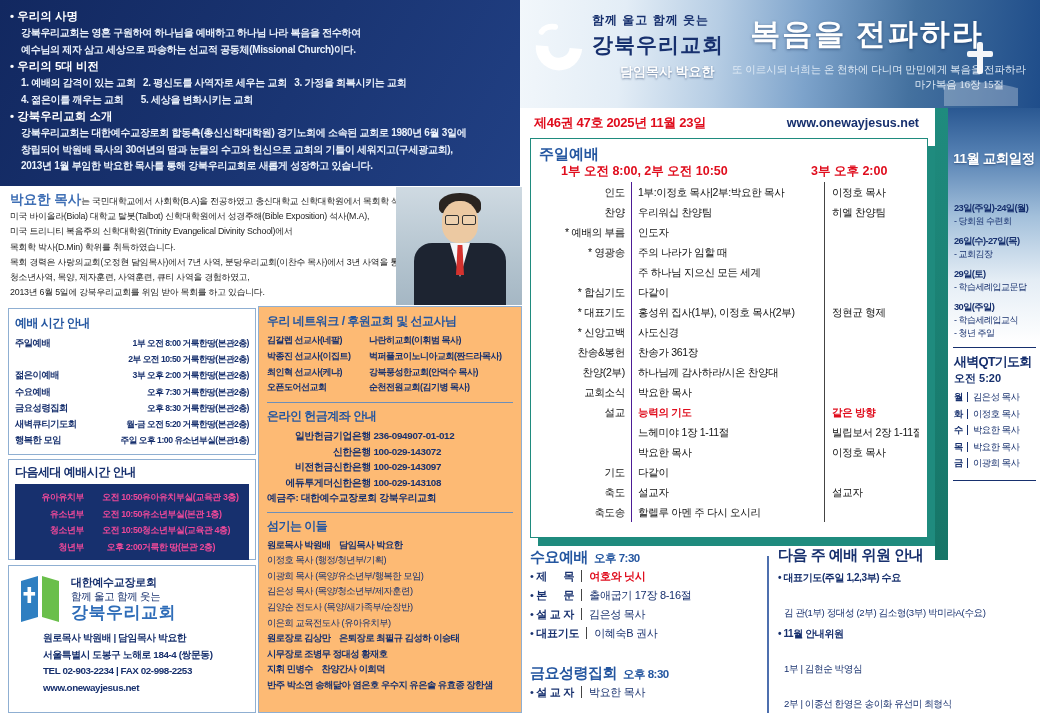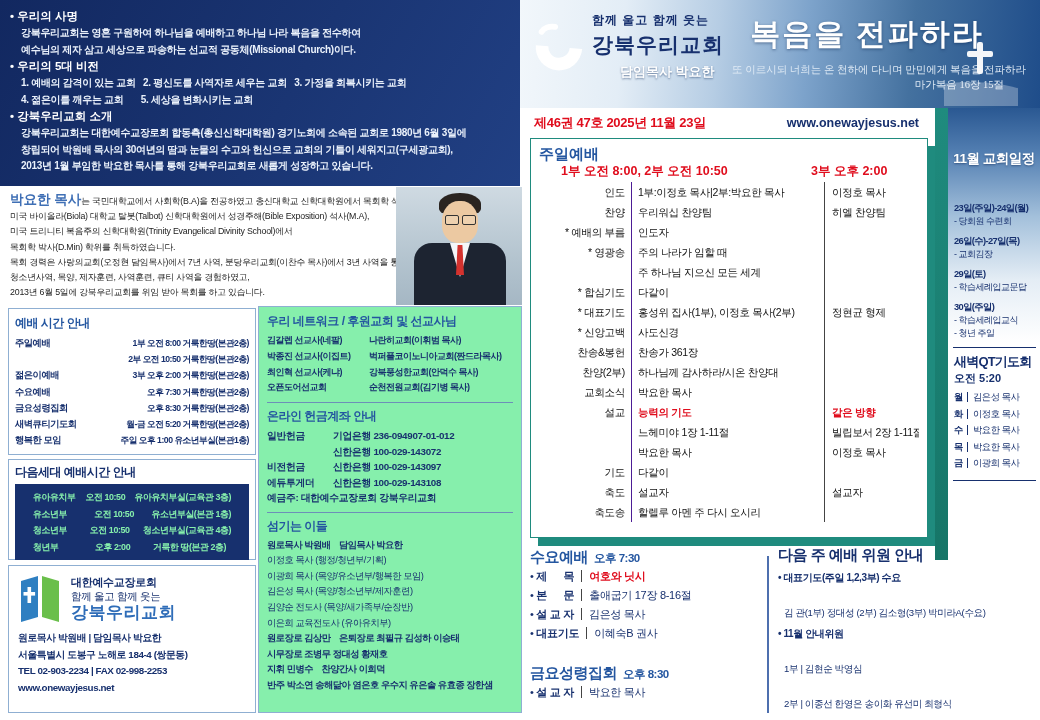--- a/index.html
+++ b/index.html
@@ -79,40 +79,40 @@
   .qtd{font-weight:bold;border-right:1.2px solid #17306e;padding-right:4px;margin-right:5px;}
 
   
   .lbox{border:1px solid #8fafd2;background:#fff;box-sizing:border-box;}
   #svc{left:8px;top:308px;width:248px;height:147px;padding:6px 6px;}
   .btitle{color:#2456a0;font-weight:bold;font-size:12px;margin-bottom:3px;letter-spacing:-0.5px;}
   .svcrow{display:flex;font-size:9.3px;line-height:16.2px;color:#17306e;font-weight:bold;letter-spacing:-0.5px;}
   .svcn{width:74px;white-space:nowrap;}
   .svcd{flex:1;text-align:right;white-space:nowrap;font-size:8.7px;}
   #ng{left:8px;top:459px;width:248px;height:101px;padding:4px 6px;}
-  #ngrows{background:#17306e;margin-top:3px;padding:5px 18px;color:#86efac;}
+  #ngrows{background:#17306e;margin-top:3px;padding:5px 7px;color:#ec4899;text-align:right;}
   .ngrow{display:flex;font-size:8.9px;line-height:16.5px;font-weight:bold;white-space:nowrap;letter-spacing:-0.4px;}
   .ngn{width:62px;}
   .ngt{width:58px;}
   #ci{left:8px;top:565px;width:248px;height:148px;padding:8px 9px;}
   #cilogo{display:flex;align-items:center;}
   #cilogo svg{width:44px;height:50px;margin-right:9px;}
   #cilogo .l1{font-size:11px;color:#17306e;font-weight:bold;line-height:14px;letter-spacing:-0.3px;}
   #cilogo .l2{font-size:10.5px;color:#17306e;line-height:14px;letter-spacing:-0.3px;}
   #cilogo .l3{font-size:17px;color:#2f6db8;font-weight:bold;line-height:20px;letter-spacing:0.5px;}
-  .ciline{font-size:9.8px;color:#17306e;font-weight:bold;line-height:16.5px;white-space:nowrap;letter-spacing:-0.4px;}
-
-  
-  #mid{left:258px;top:306px;width:264px;height:407px;border:1px solid #8fafd2;background:#86efac;box-sizing:border-box;padding:6px 8px;}
+  .ciline{font-size:9.8px;color:#17306e;font-weight:bold;line-height:16.5px;white-space:nowrap;letter-spacing:-0.4px;margin-left:25px;}
+
+  
+  #mid{left:258px;top:306px;width:264px;height:407px;border:1px solid #8fafd2;background:#fdba74;box-sizing:border-box;padding:6px 8px;}
   .midsec{border-bottom:1px solid #6d8fb8;padding-bottom:6px;margin-bottom:5px;}
   .midsec:last-child{border-bottom:none;}
   .netrow{display:flex;font-size:9px;color:#17306e;font-weight:bold;line-height:15.8px;white-space:nowrap;letter-spacing:-0.5px;}
   .netl{width:102px;overflow:hidden;}
   .netr{flex:1;overflow:hidden;}
-  .offrow{display:flex;font-size:9.8px;color:#17306e;font-weight:bold;line-height:15.5px;white-space:nowrap;letter-spacing:-0.3px;}
+  .offrow{display:flex;font-size:9.8px;color:#17306e;font-weight:bold;line-height:15.5px;white-space:nowrap;letter-spacing:-0.3px;text-align:right;}
   .offn{width:66px;}
   .srvline{font-size:9.3px;color:#17306e;line-height:15.6px;white-space:pre;letter-spacing:-0.5px;overflow:hidden;}
   .srvline.b{font-weight:bold;}
 
   
   #wed{left:530px;top:548px;width:235px;}
   .bigt{color:#2456a0;font-weight:bold;font-size:15px;letter-spacing:-0.5px;}
   .bigt .tm{font-size:11.5px;margin-left:6px;}
   .wrow2{font-size:11px;color:#17306e;line-height:19px;white-space:nowrap;letter-spacing:-0.3px;}
   .wrow2::before{content:"• ";color:#17306e;}

